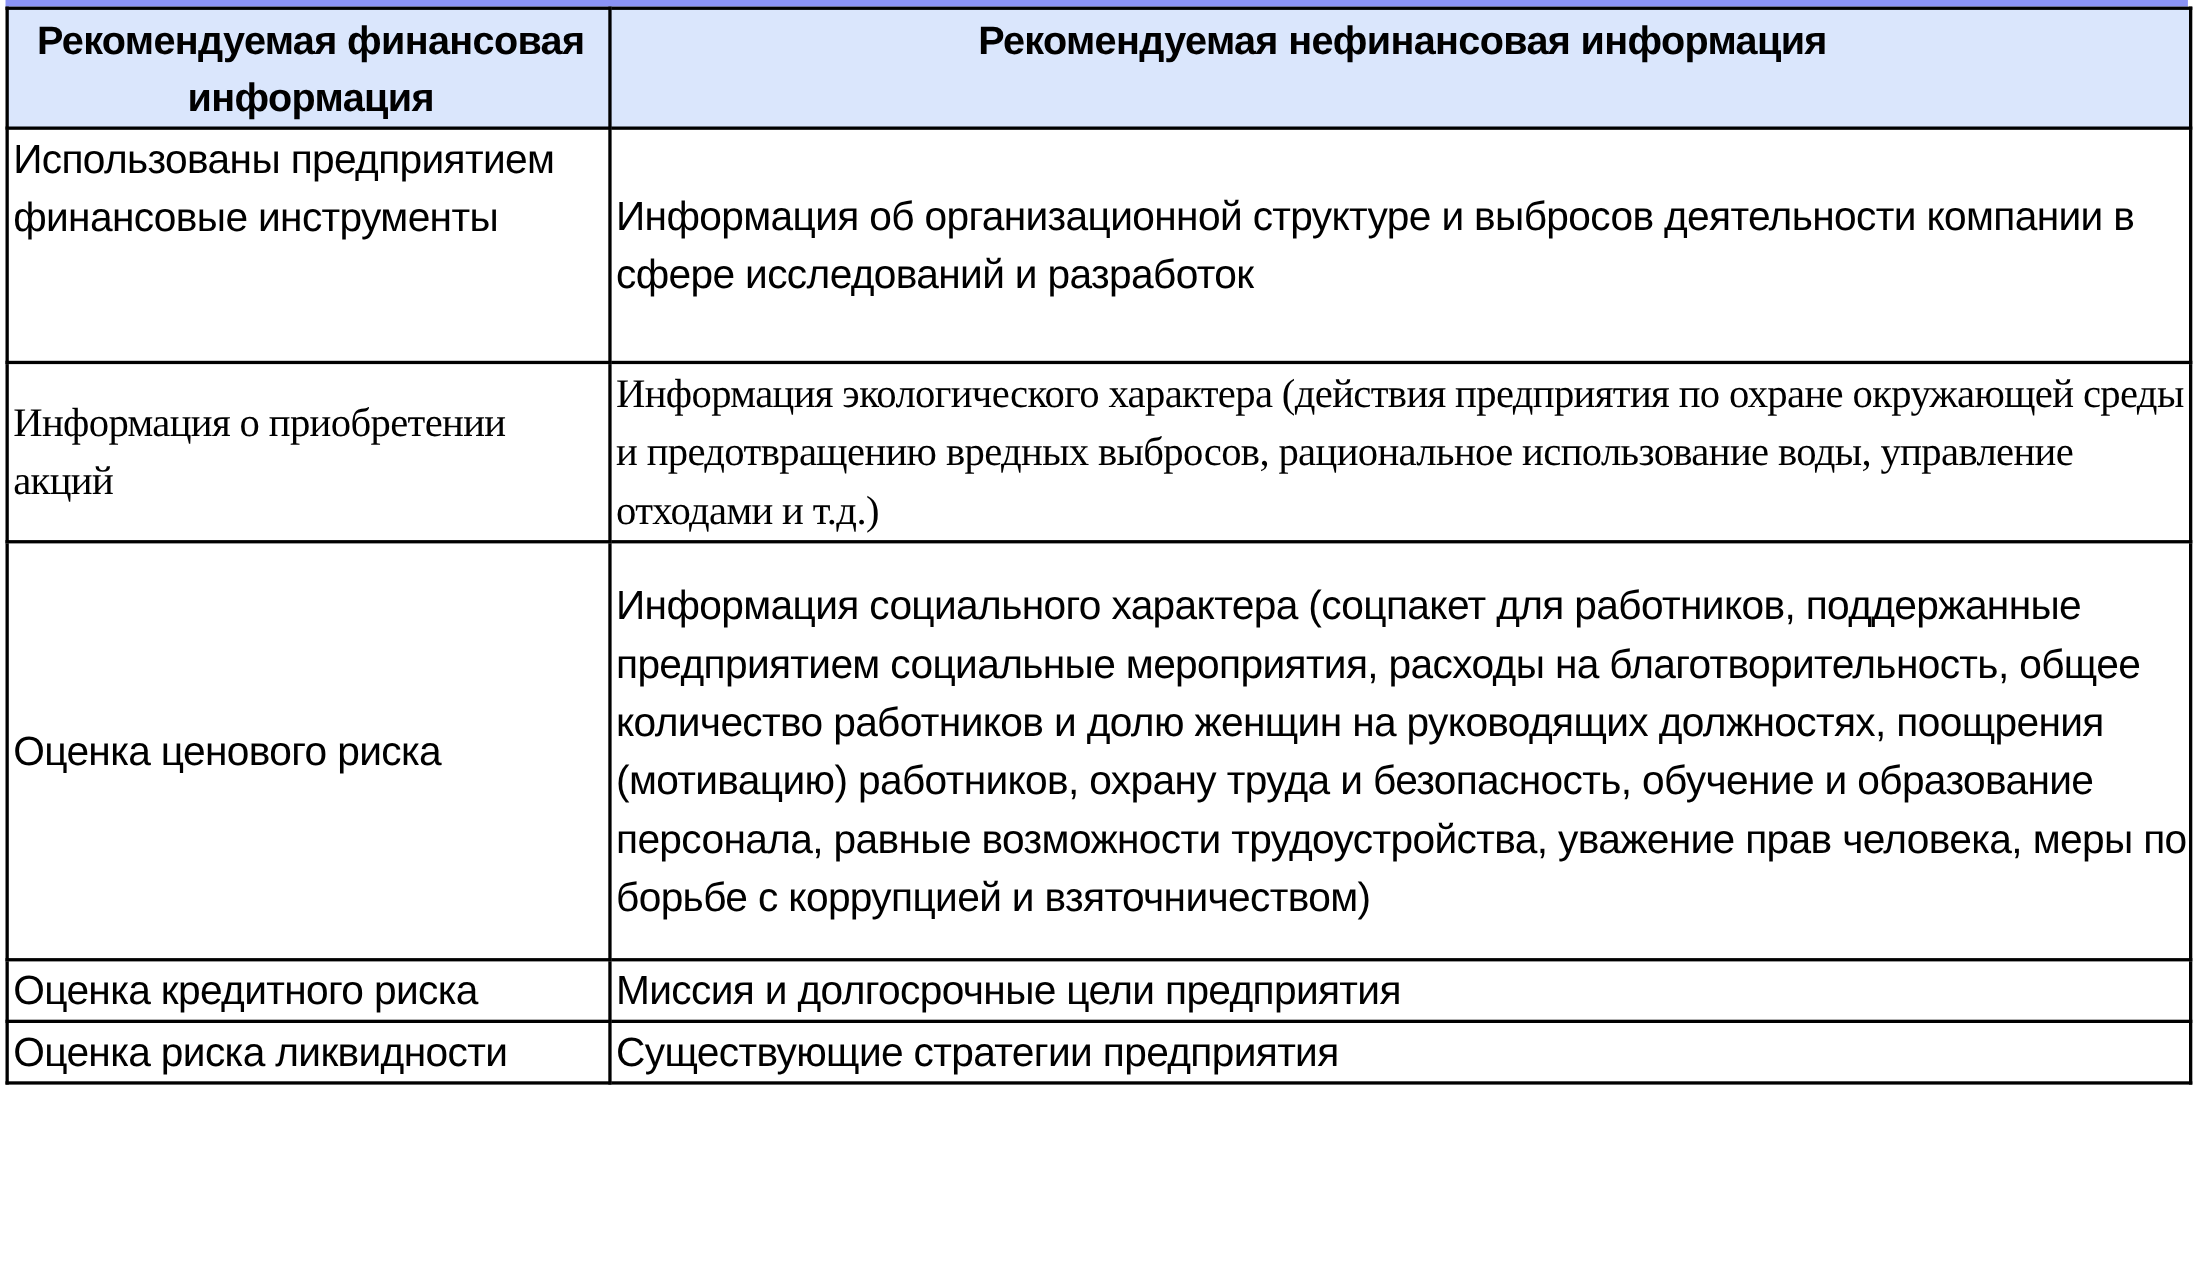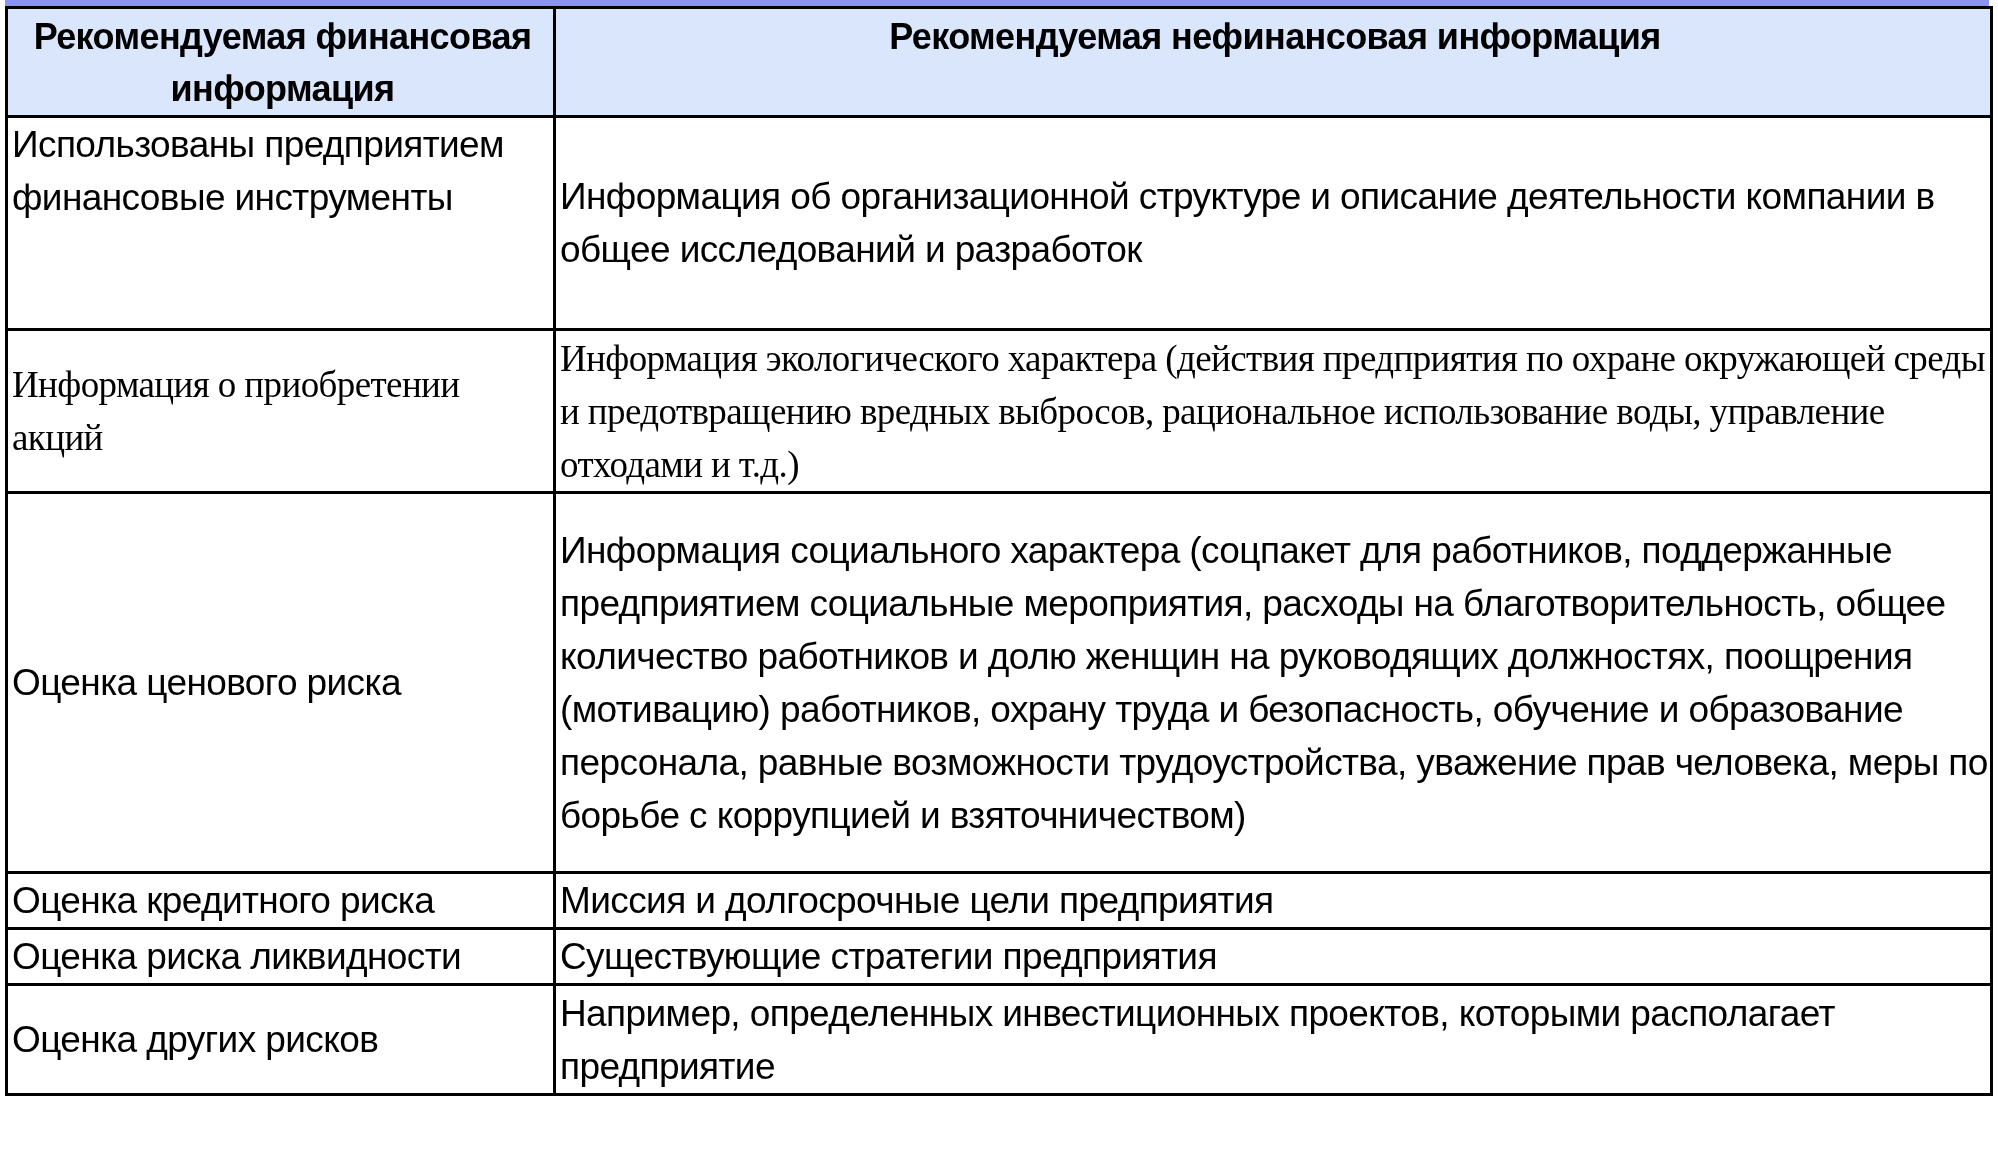--- a/index.html
+++ b/index.html
@@ -29,36 +29,32 @@
       <col class="c1">
       <col class="c2">
     </colgroup>
   <tbody>
       <tr class="h">
     <th>Рекомендуемая финансовая информация</th>
     <th>Рекомендуемая нефинансовая информация</th>
   </tr>
   <tr class="r1">
     <td class="c1">Использованы предприятием финансовые инструменты</td>
-    <td class="c2">Информация об организационной структуре и описание деятельности компании в общее исследований и разработок</td>
+    <td class="c2">Информация об организационной структуре и выбросов деятельности компании в сфере исследований и разработок</td>
   </tr>
   <tr class="r2">
     <td class="c1">Информация о приобретении акций</td>
     <td class="c2">Информация экологического характера (действия предприятия по охране окружающей среды и предотвращению вредных выбросов, рациональное использование воды, управление отходами и т.д.)</td>
   </tr>
   <tr class="r3">
     <td class="c1">Оценка ценового риска</td>
     <td class="c2">Информация социального характера (соцпакет для работников, поддержанные предприятием социальные мероприятия, расходы на благотворительность, общее количество работников и долю женщин на руководящих должностях, поощрения (мотивацию) работников, охрану труда и безопасность, обучение и образование персонала, равные возможности трудоустройства, уважение прав человека, меры по борьбе с коррупцией и взяточничеством)</td>
   </tr>
   <tr class="r4">
     <td class="c1">Оценка кредитного риска</td>
     <td class="c2">Миссия и долгосрочные цели предприятия</td>
   </tr>
   <tr class="r5">
     <td class="c1">Оценка риска ликвидности</td>
     <td class="c2">Существующие стратегии предприятия</td>
   </tr>
-  <tr class="r7">
-    <td class="c1">Оценка других рисков</td>
-    <td class="c2">Например, определенных инвестиционных проектов, которыми располагает предприятие</td>
-  </tr>
 </tbody>
   </table>
 
 </body></html>

